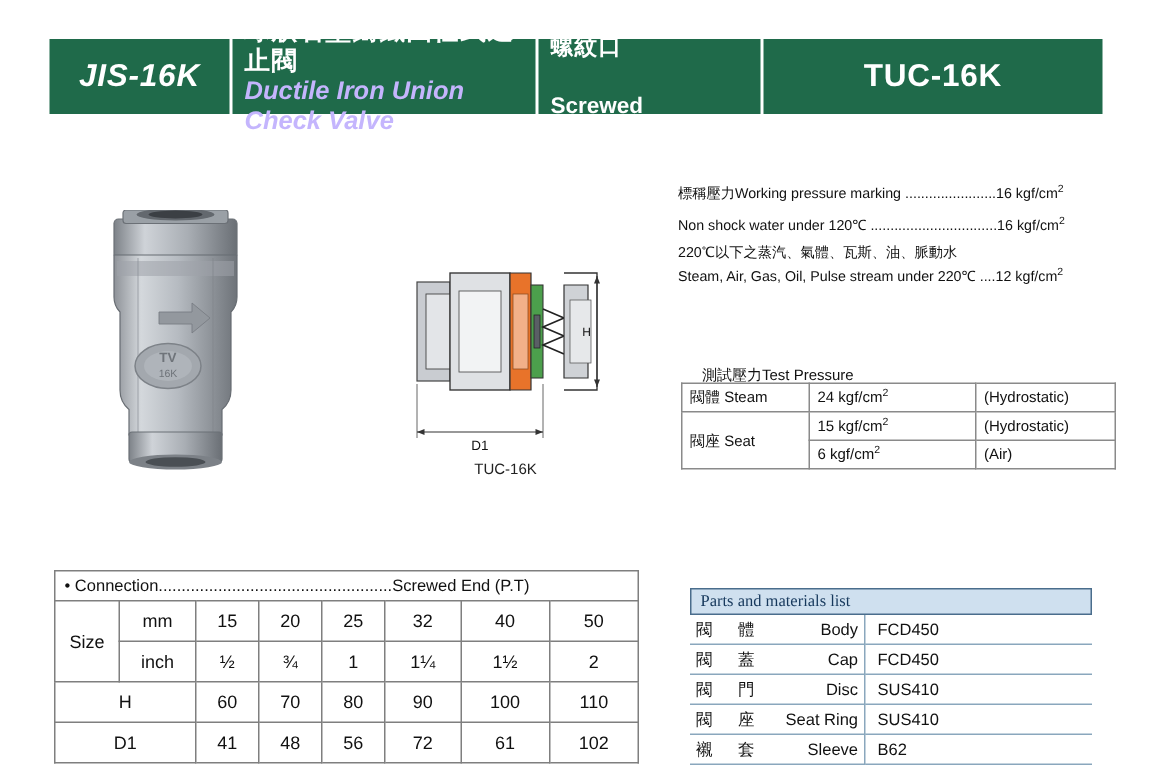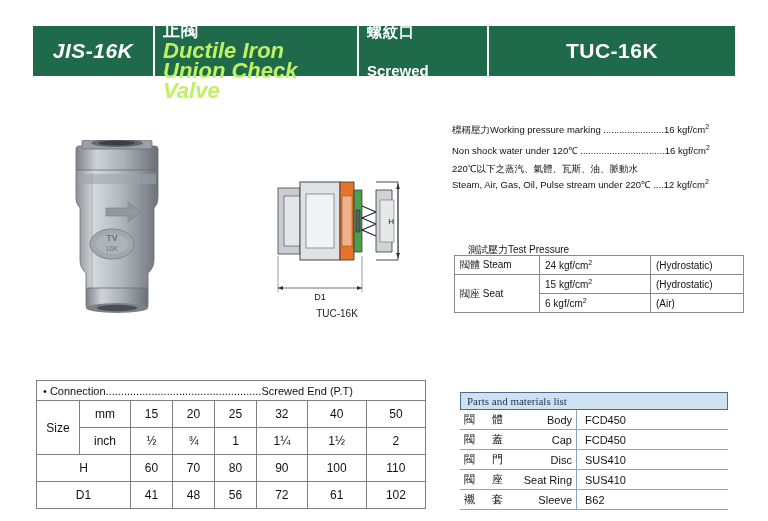--- a/index.html
+++ b/index.html
@@ -57,28 +57,28 @@
     text-align: left;
   }
   .hdr-name .cn {
     color: #ffffff;
     font-size: 17px;
     font-weight: bold;
     line-height: 20px;
     letter-spacing: 1px;
   }
   .hdr-name .en {
-    color: #bef264;
-    font-size: 22px;
+    color: #c4b5fd;
+    font-size: 17px;
     font-weight: bold;
     font-style: italic;
     line-height: 20px;
   }
   .hdr-conn {
-    width: 128px;
+    width: 148px;
     align-items: flex-start;
     gap: 20px;
   }
   .hdr-conn .cn {
     color: #ffffff;
     font-size: 15px;
     font-weight: bold;
     line-height: 19px;
     letter-spacing: 1px;
   }

